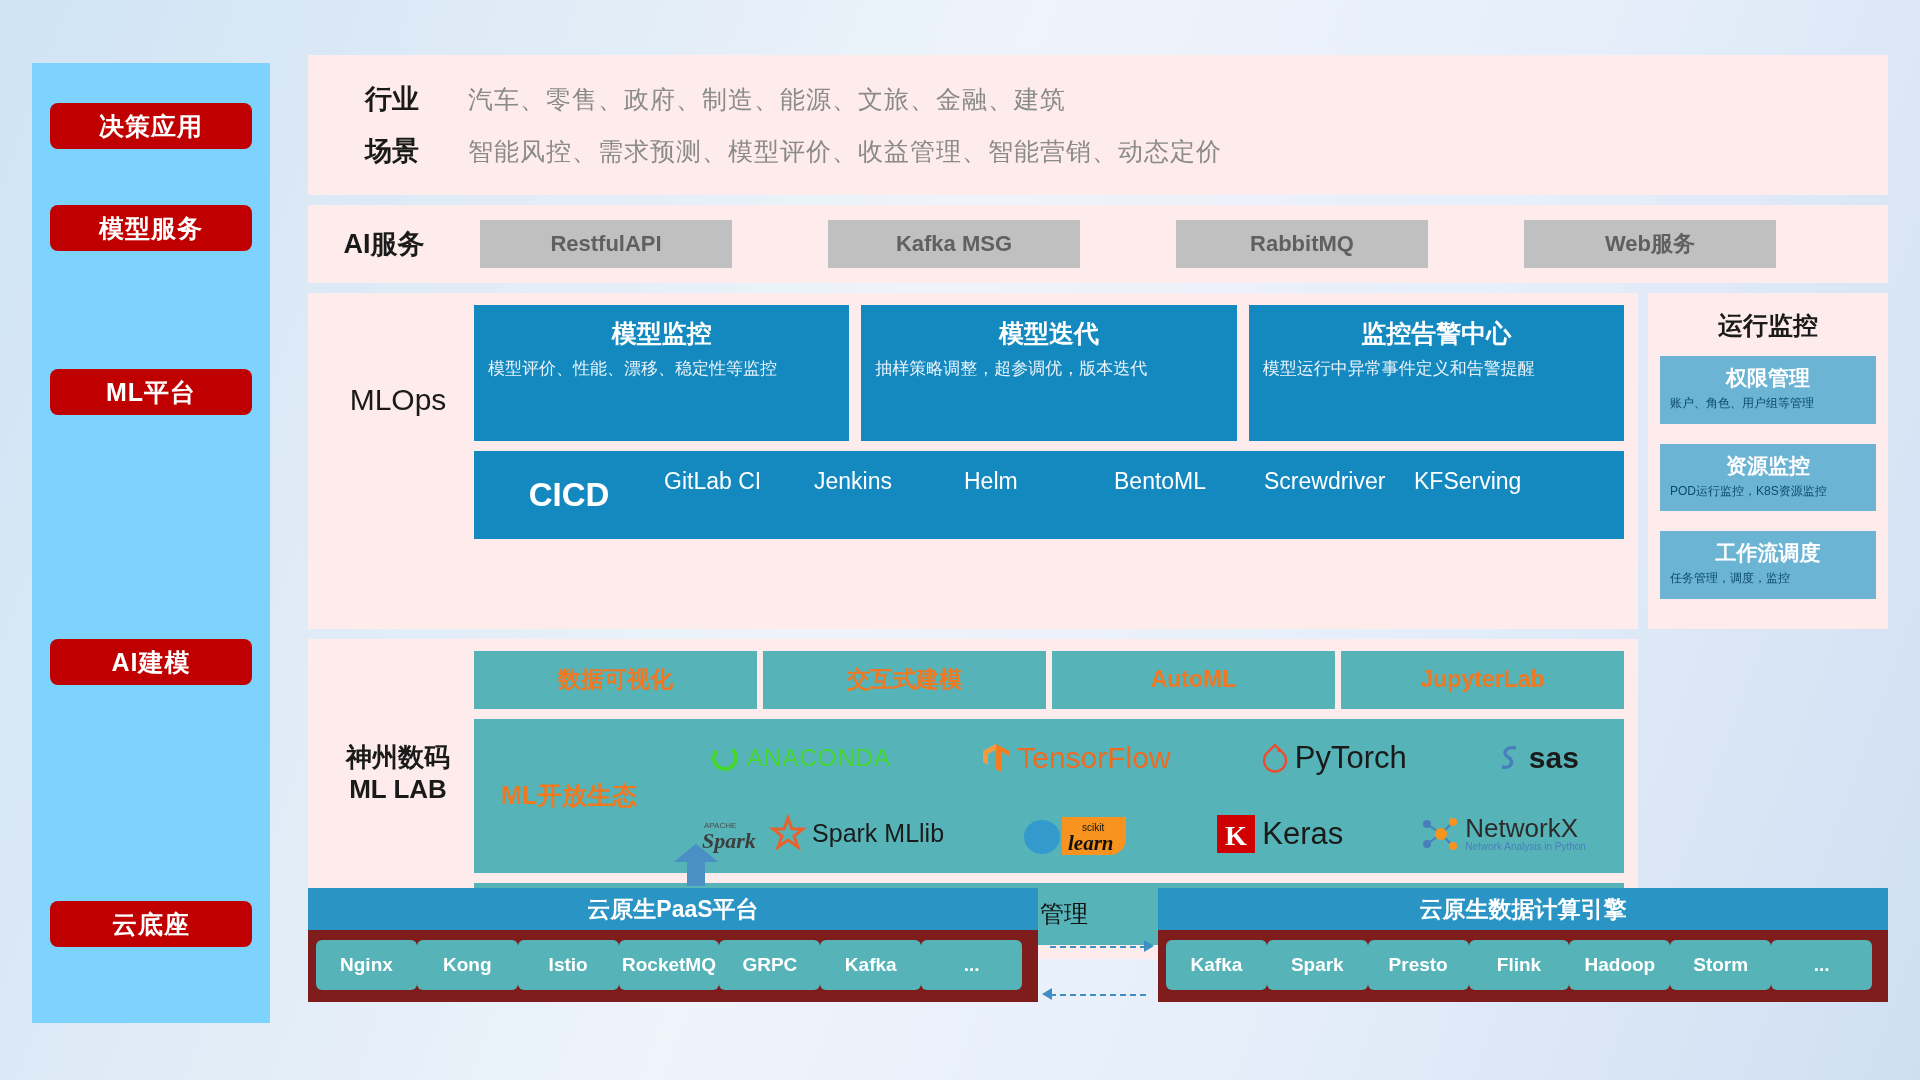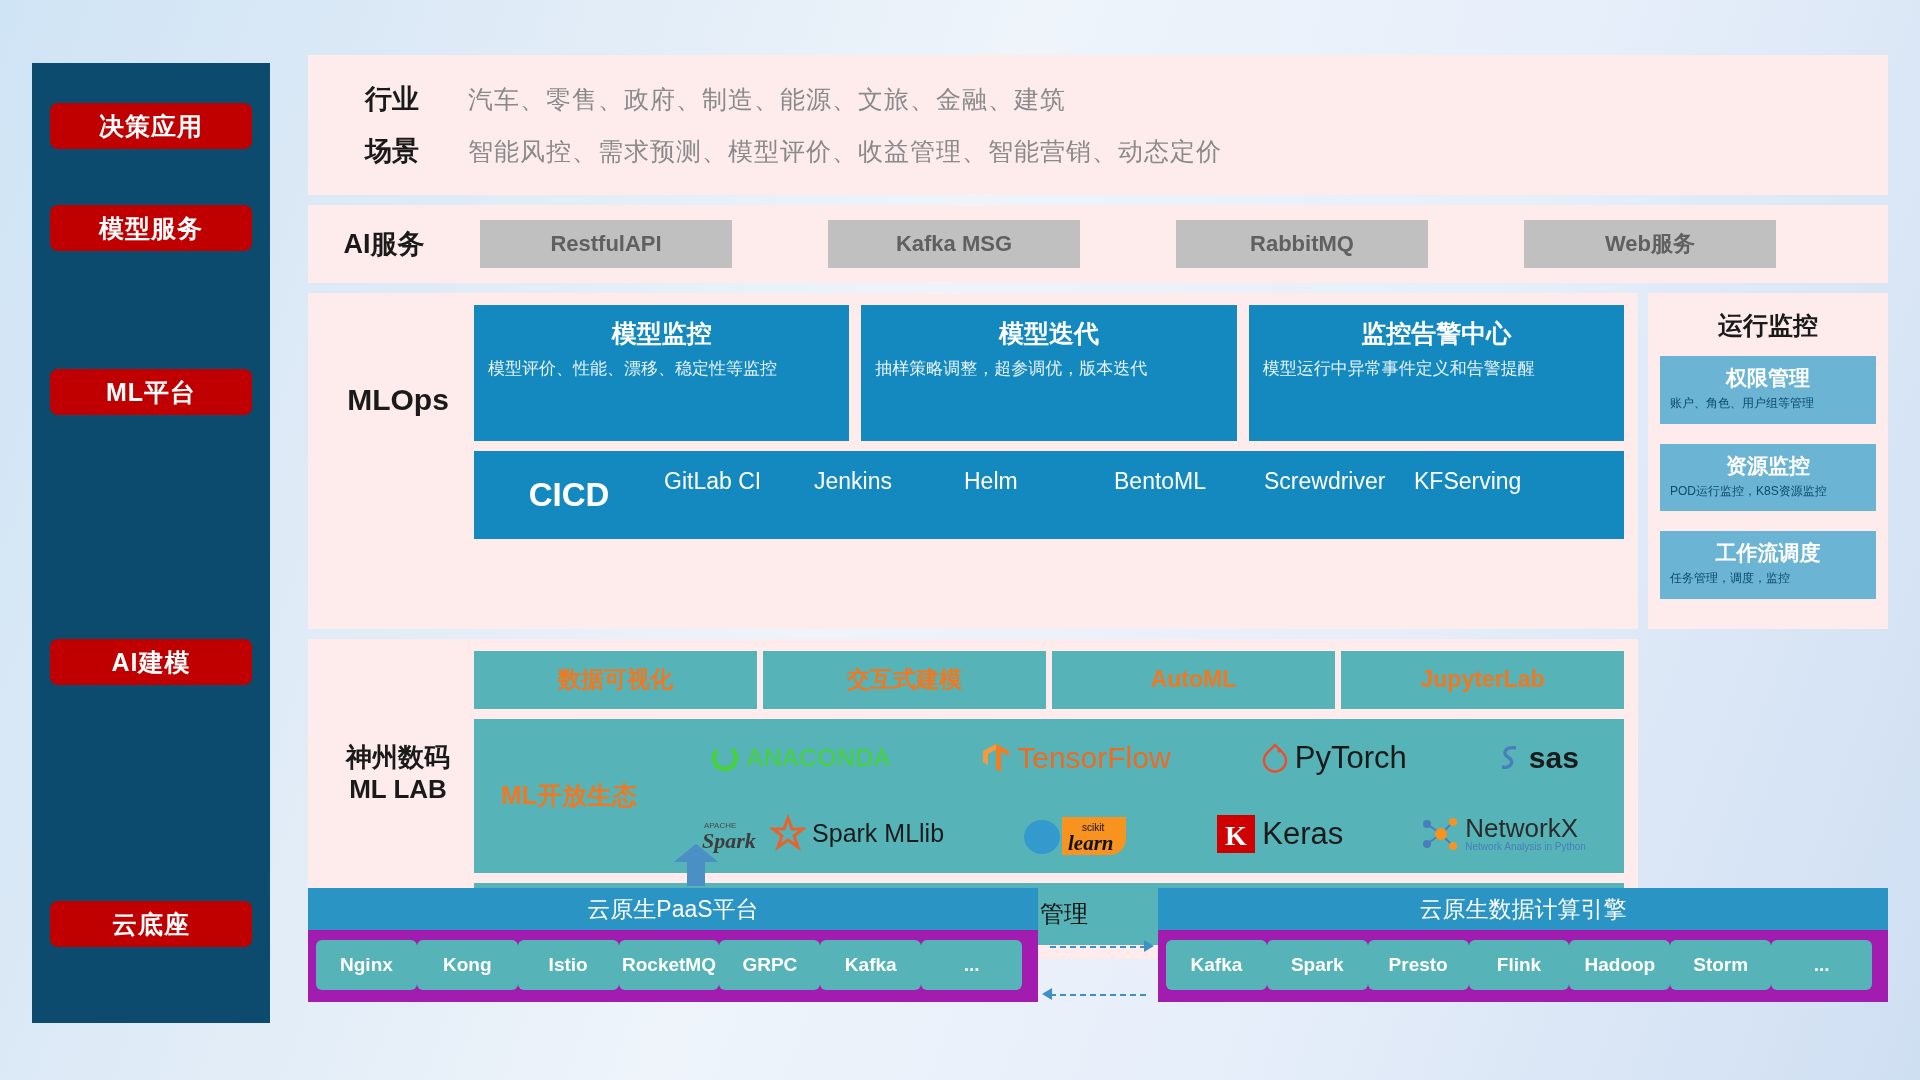--- a/index.html
+++ b/index.html
@@ -10,21 +10,21 @@
   }
   body {
     background: linear-gradient(110deg, #cfe4f5 0%, #dce9f6 18%, #eef4fa 45%, #e6eefa 70%, #cfdff2 100%);
     position: relative;
   }
 
   
   #left-rail {
     position: absolute; left: 32px; top: 63px;
     width: 238px; height: 960px;
-    background: #0c4a6e;
+    background: #7dd3fc;
   }
   .rail-chip {
     position: absolute; left: 18px; width: 202px; height: 46px;
     background: #c00000; border-radius: 8px;
     color: #fff; font-weight: bold; font-size: 25px;
     display: flex; align-items: center; justify-content: center;
     letter-spacing: 1px;
   }
 
   
@@ -60,21 +60,21 @@
 
   
   #row-mlops { display: flex; gap: 10px; margin-bottom: 10px; }
   #band-mlops {
     width: 1330px; background: #fdeceb;
     padding: 12px 14px 14px 14px;
     display: flex; align-items: flex-start;
   }
   #mlops-title {
     width: 152px; flex: 0 0 152px;
-    font-size: 30px; font-weight: bold; color: #1a1a1a;
+    font-size: 30px; font-weight: normal; color: #1a1a1a;
     text-align: center; padding-top: 78px;
   }
   #mlops-right { flex: 1; }
   #mlops-cards { display: flex; gap: 12px; }
   .mlops-card {
     flex: 1; background: #1489c0; padding: 12px 14px 14px 14px;
     min-height: 136px;
   }
   .mlops-card h3 {
     color: #fff; font-size: 25px; font-weight: bold;
@@ -158,25 +158,25 @@
   }
 
   
   #cloud-row {
     position: absolute; left: 308px; top: 888px; width: 1580px;
     display: flex; align-items: flex-start;
   }
   .cloud-block { width: 730px; }
   .cloud-header {
     height: 42px; background: #2a94c4;
-    color: #fff; font-size: 23px; font-weight: normal;
+    color: #fff; font-size: 23px; font-weight: bold;
     display: flex; align-items: center; justify-content: center;
   }
   .cloud-body {
-    background: #a21caf; padding: 10px 16px 12px 8px;
+    background: #7f1d1d; padding: 10px 16px 12px 8px;
     display: flex; gap: 0;
   }
   .cloud-chip {
     flex: 1; height: 50px; background: #56b4b8; border-radius: 6px;
     color: #fff; font-size: 19px; font-weight: bold;
     display: flex; align-items: center; justify-content: center;
     text-align: center; line-height: 1.05; padding: 0 2px;
   }
   #cloud-gap { width: 120px; position: relative; }
 

